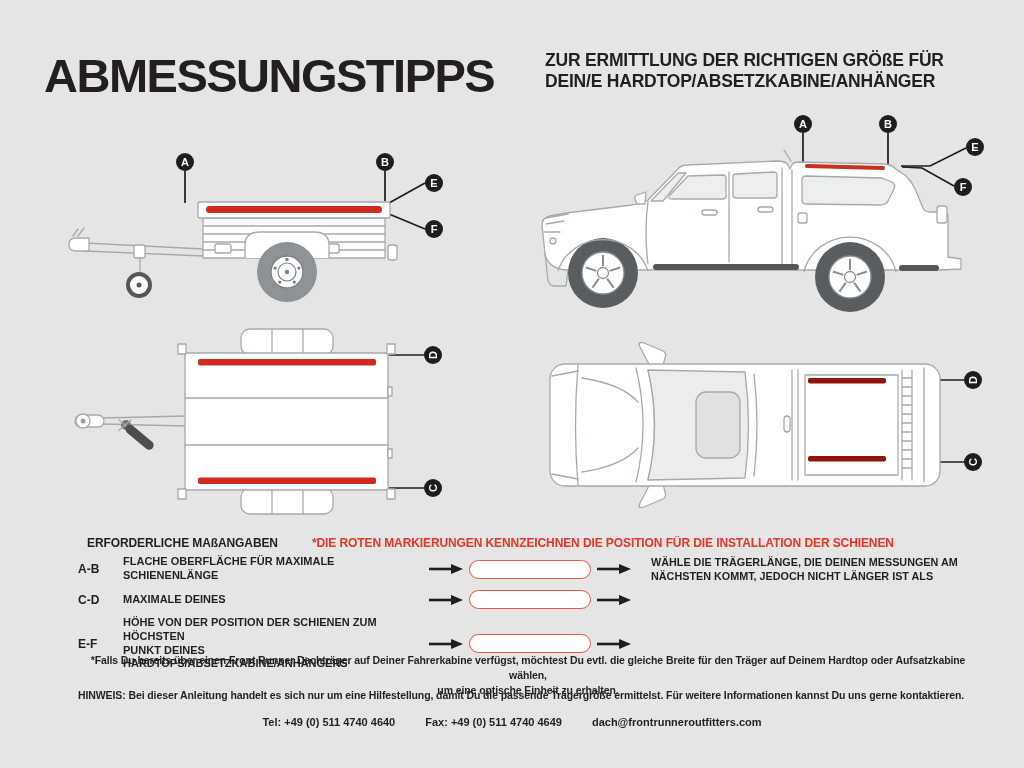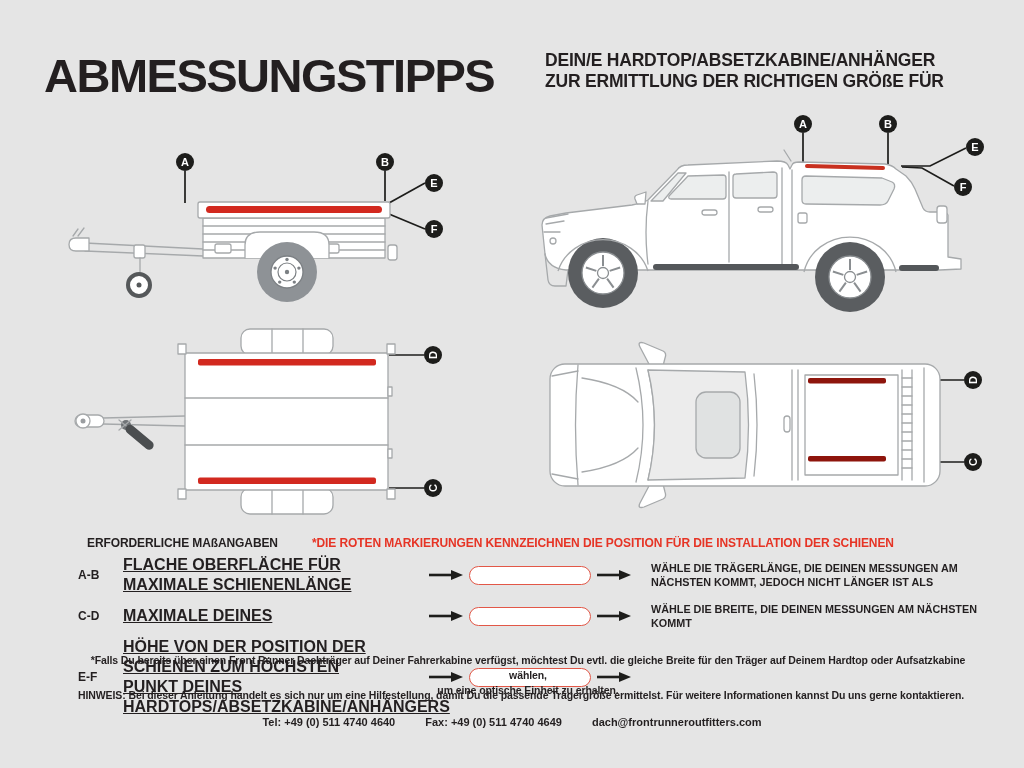--- a/index.html
+++ b/index.html
@@ -26,43 +26,43 @@
          justify-content:center;transform:translate(-50%,-50%);line-height:1;}
   .badge.rot{transform:translate(-50%,-50%) rotate(-90deg);}
 
   
   .meas{position:absolute;left:78px;top:536px;width:912px;}
   .meas-heading{display:flex;gap:34px;font-size:12px;font-weight:bold;letter-spacing:-0.1px;margin-left:9px;}
   .meas-heading .red{color:#e63425;}
   .meas-rows{margin-top:5px;}
   .meas-row{display:flex;align-items:center;margin-bottom:7px;}
   .key{width:45px;font-size:12px;font-weight:bold;flex:none;}
-  .desc{width:300px;font-size:16px;font-weight:bold;line-height:1.25;white-space:pre-line;flex:none;text-decoration:underline;}
+  .desc{width:300px;font-size:11px;font-weight:bold;line-height:1.25;white-space:pre-line;flex:none;}
   .arrow{flex:none;margin:0 6px;display:flex;align-items:center;}
   .pill{flex:none;width:104px;height:17px;border:1.5px solid #e25747;border-radius:10px;
         background:#fff;outline:none;padding:0 8px;font:inherit;}
   .hint{margin-left:14px;font-size:10.8px;font-weight:bold;line-height:1.3;white-space:pre-line;}
 
   
   .footnote{position:absolute;left:78px;width:900px;margin:0;font-size:10.5px;font-weight:bold;
             letter-spacing:-0.1px;line-height:1.45;white-space:pre-line;}
   #fn1{top:653px;text-align:center;}
   #fn2{top:688px;}
   .footer{position:absolute;left:0;top:716px;width:1024px;display:flex;justify-content:center;
           gap:30px;font-size:11px;font-weight:bold;}
 </style>
 </head>
 <body>
 
 <div class="page">
 
   <div class="title">ABMESSUNGSTIPPS</div>
   <div class="subtitle">
+    <div>ZUR ERMITTLUNG DER RICHTIGEN GRÖßE FÜR</div>
     <div>DEIN/E HARDTOP/ABSETZKABINE/ANHÄNGER</div>
-    <div>ZUR ERMITTLUNG DER RICHTIGEN GRÖßE FÜR</div>
   </div>
 
   <div class="diagram" id="d-trailer-side">
     <svg width="400" height="195" viewBox="0 0 400 195">
 
       <g stroke="#1d1d1b" stroke-width="1.7" fill="none">
         <path d="M130,46 V78"></path>
         <path d="M330,46 V76"></path>
         <path d="M370,58 L334,78"></path>
         <path d="M370,104 L334,89"></path>
@@ -335,21 +335,20 @@
               <path d="M22,0 L34,5 L22,10 Z" fill="#1d1d1b"></path>
             </svg>
         </span>
         <input class="pill" value="" style="">
         <span class="arrow">
           <svg width="34" height="10" viewBox="0 0 34 10">
               <path d="M0,5 H24" stroke="#1d1d1b" stroke-width="2.6"></path>
               <path d="M22,0 L34,5 L22,10 Z" fill="#1d1d1b"></path>
             </svg>
         </span>
-        <span class="hint">WÄHLE DIE BREITE, DIE DEINEN MESSUNGEN AM NÄCHSTEN KOMMT</span>
       </div>
 
       <div class="meas-row">
         <span class="key">E-F</span>
         <span class="desc">HÖHE VON DER POSITION DER SCHIENEN ZUM HÖCHSTEN
 PUNKT DEINES HARDTOPS/ABSETZKABINE/ANHÄNGERS</span>
         <span class="arrow">
           <svg width="34" height="10" viewBox="0 0 34 10">
               <path d="M0,5 H24" stroke="#1d1d1b" stroke-width="2.6"></path>
               <path d="M22,0 L34,5 L22,10 Z" fill="#1d1d1b"></path>

